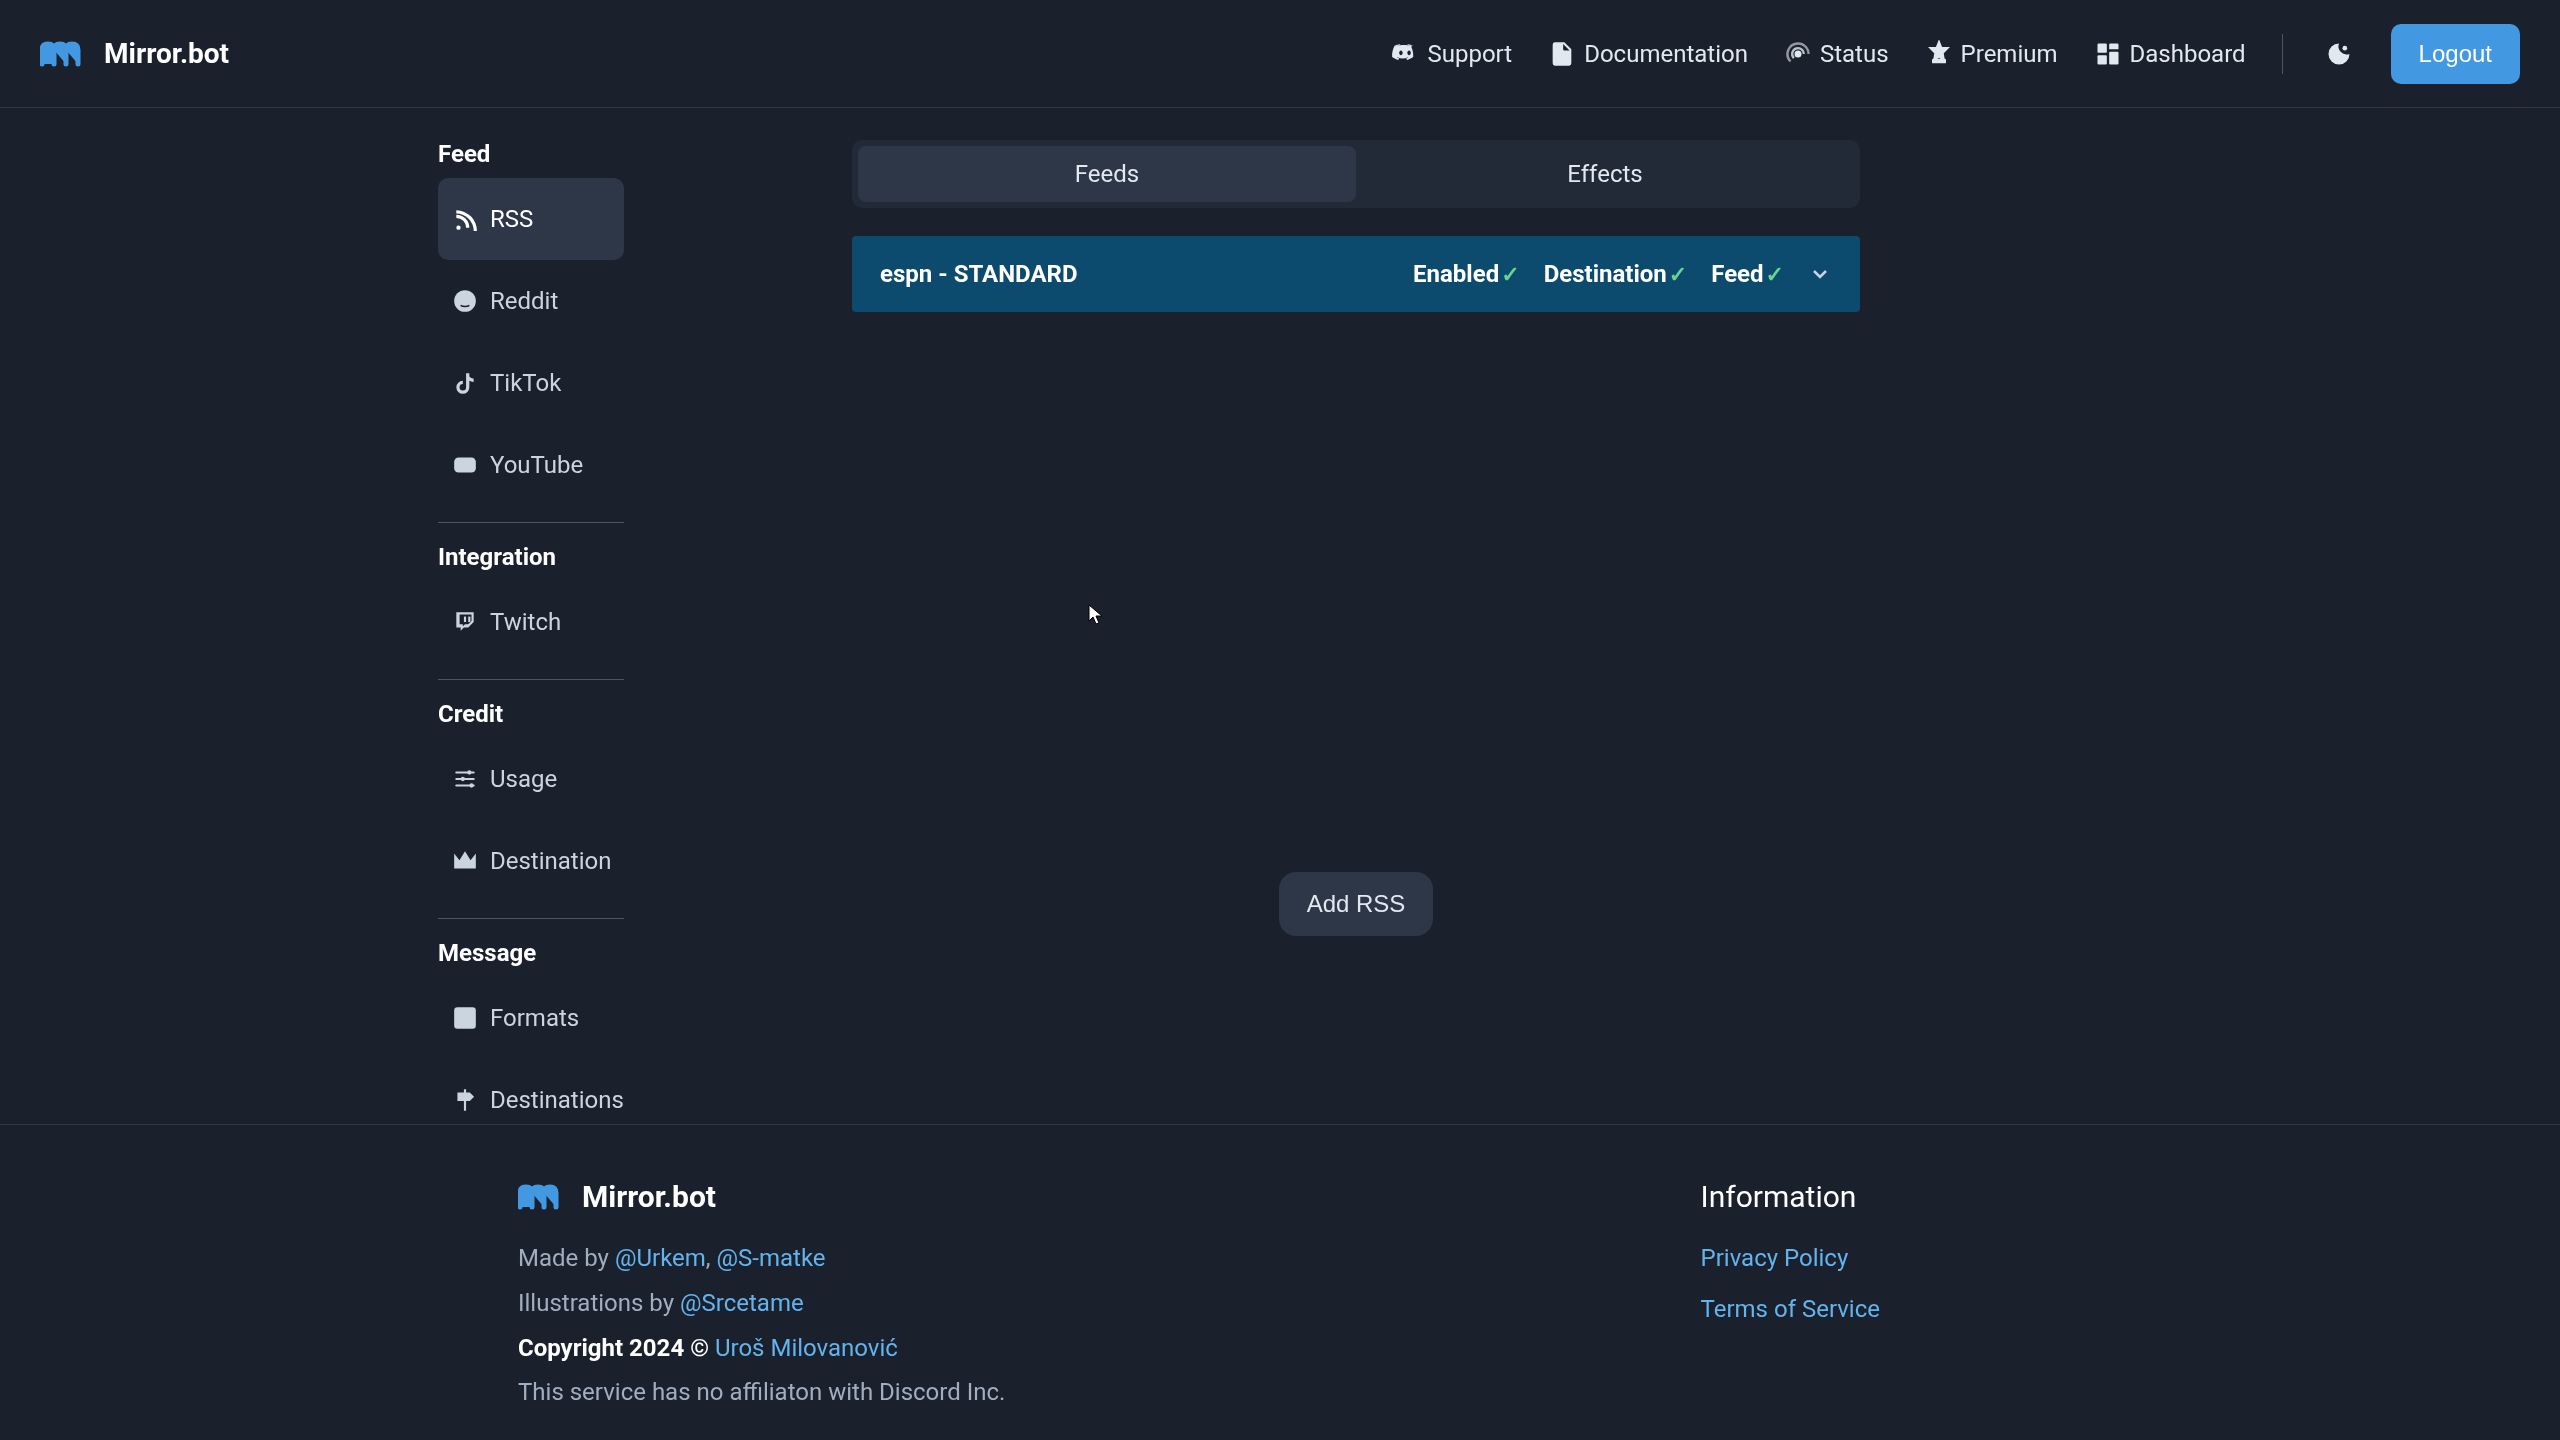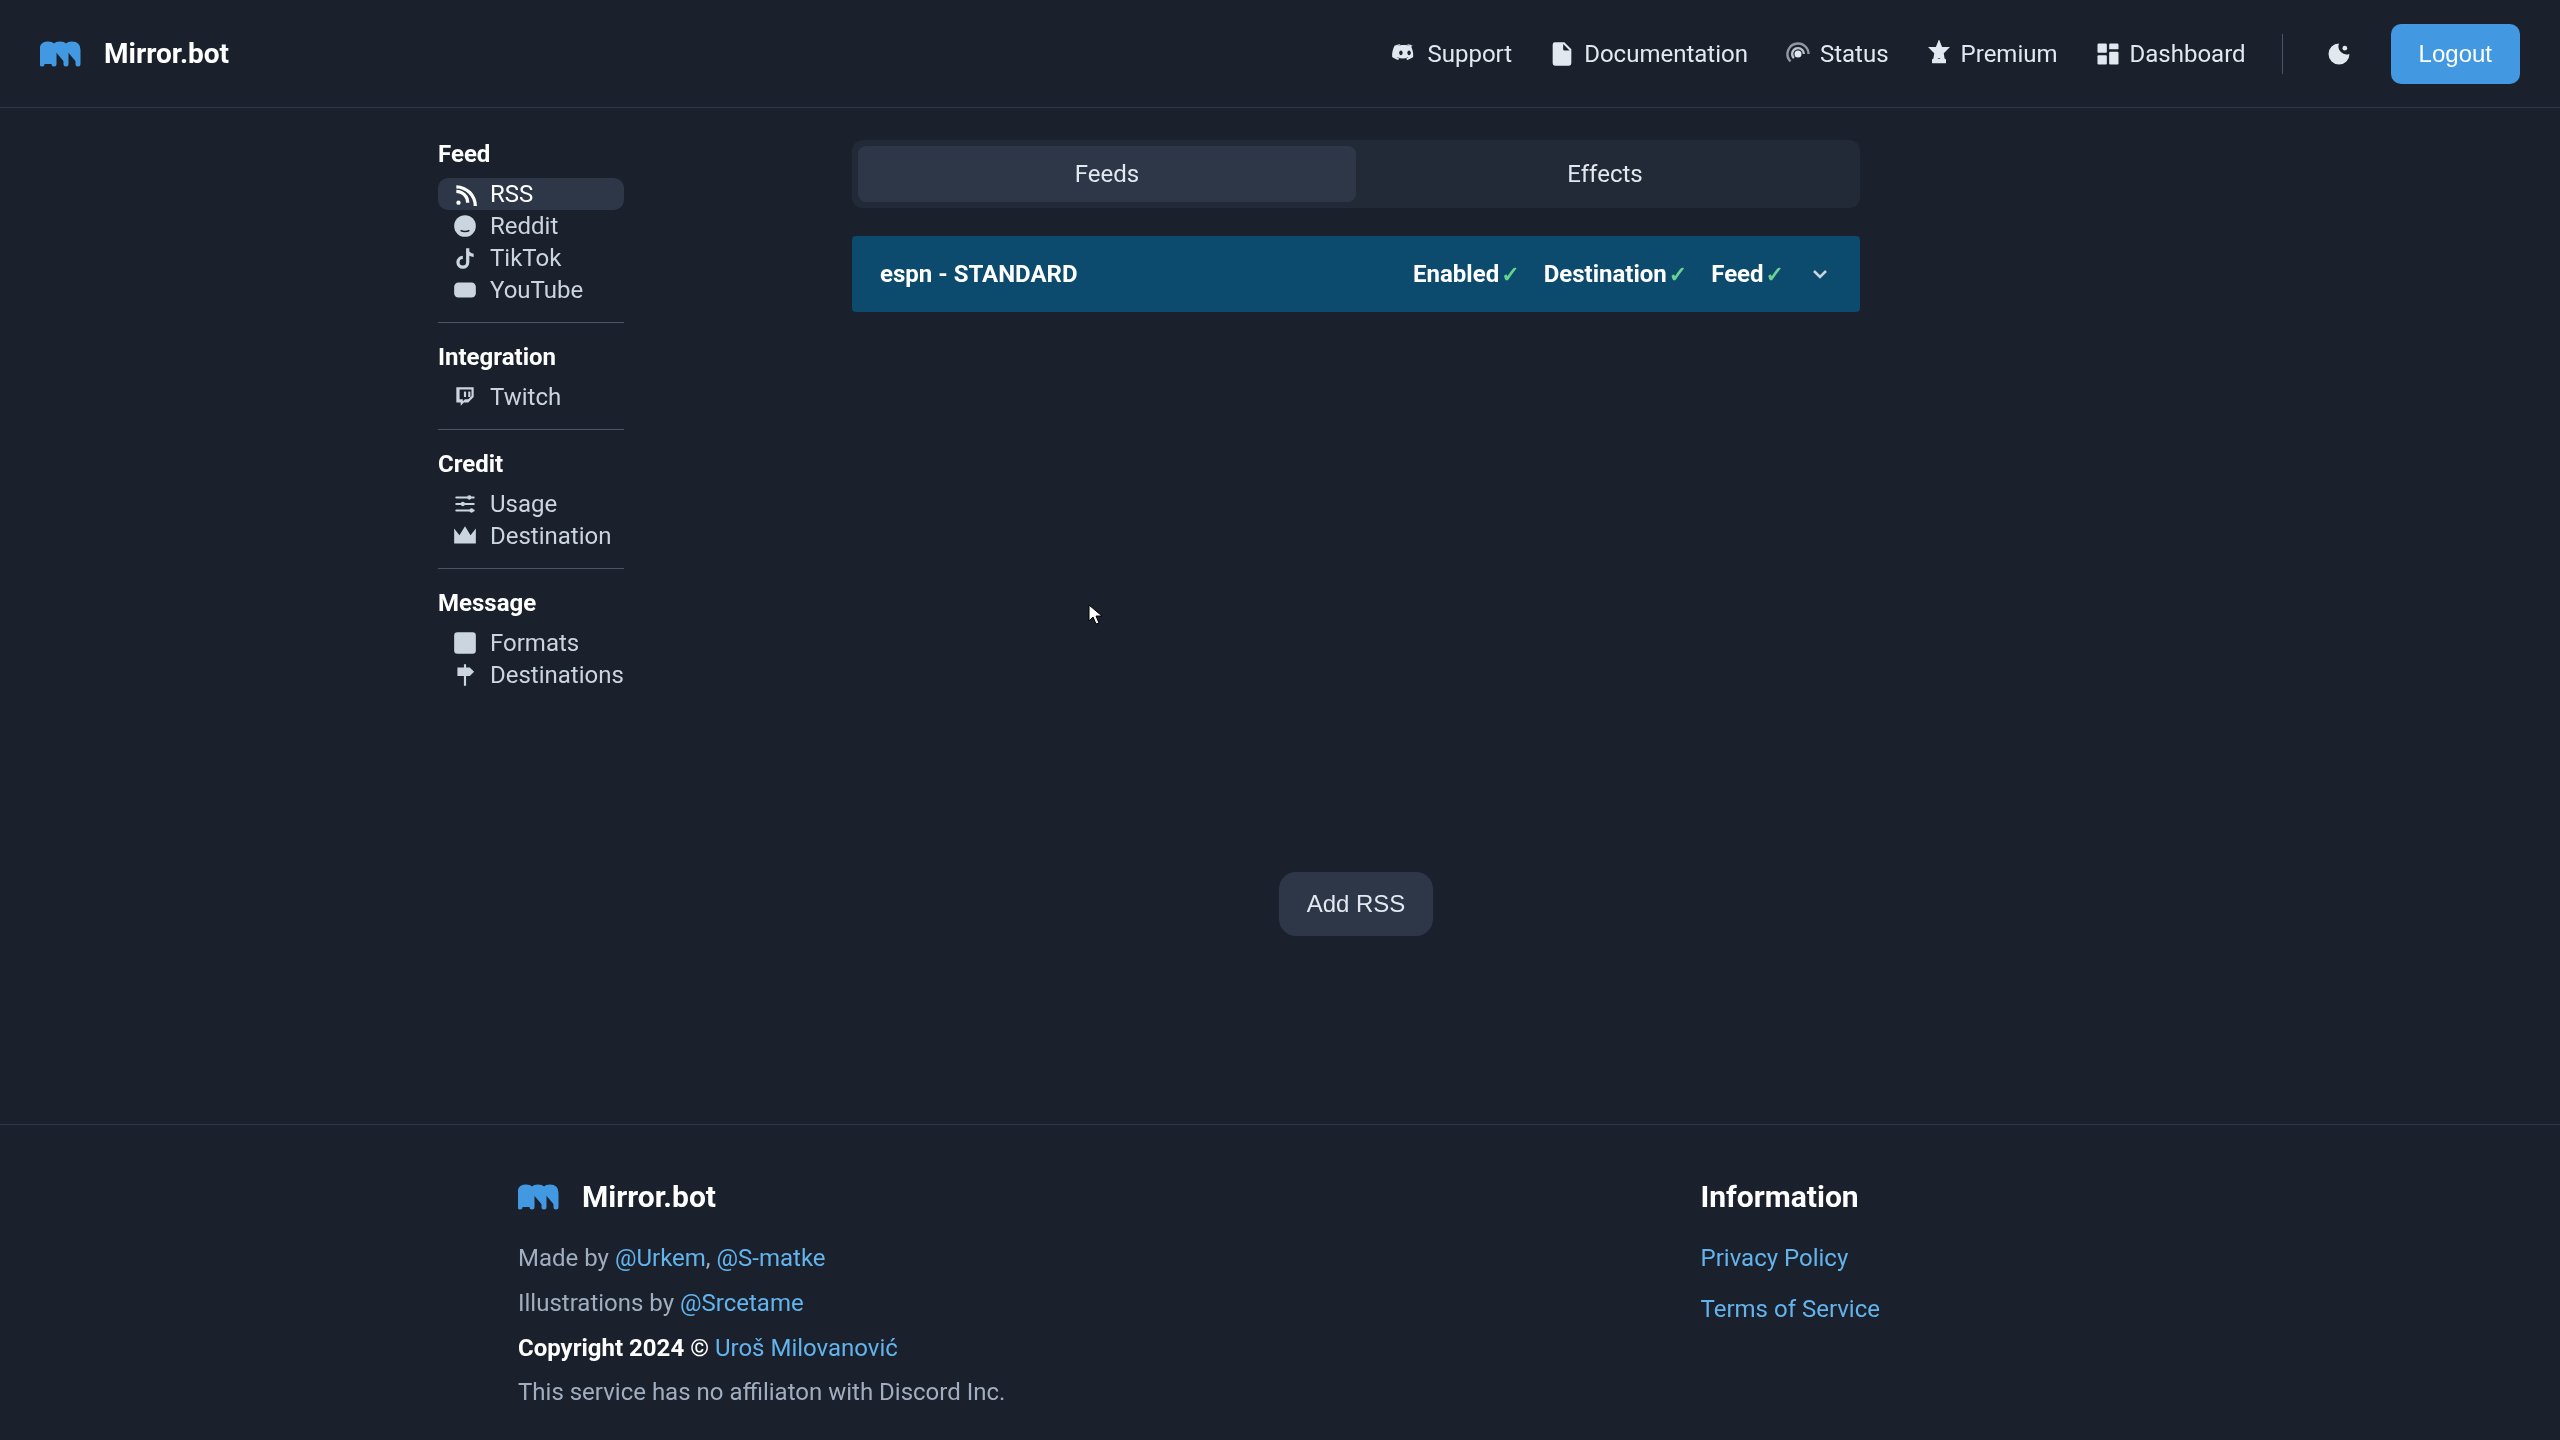--- a/index.html
+++ b/index.html
@@ -45,21 +45,21 @@
   background: #4299e1; color: #fff; border: none;
   padding: 16px 28px; border-radius: 10px; font-size: 24px; font-weight: 500;
   cursor: pointer;
 }
 .sidebar-inner { position: absolute; left: 438px; top: 140px; width: 186px; }
 .sidebar-inner .group { border-bottom: 1px solid #4a5568; padding-bottom: 16px; margin-bottom: 20px; }
 .sidebar-inner .group:last-child { border-bottom: none; }
 .section-title { font-size: 24px; font-weight: 700; color: #fff; margin-bottom: 10px; }
 .side-item {
   display: flex; align-items: center; gap: 12px;
-  padding: 2px 14px; border-radius: 10px; cursor: pointer;
+  padding: 27px 14px; border-radius: 10px; cursor: pointer;
   color: #cbd5e0; font-size: 24px;
 }
 .side-item.active { background: #2d3748; color: #fff; }
 .side-icon { width: 26px; height: 26px; flex-shrink: 0; }
 .side-icon path, .side-icon circle, .side-icon rect { fill: #cbd5e0; }
 .side-item.active .side-icon path, .side-item.active .side-icon circle { fill: #fff; }
 .main { position: absolute; left: 852px; top: 140px; width: 1008px; }
 .tabs {
   display: flex; background: #222a38; border-radius: 10px; padding: 6px; gap: 0;
 }
@@ -90,21 +90,21 @@
   border-top: 1px solid #2d3748; padding: 54px 0 0 0;
   display: flex; justify-content: space-between;
 }
 .footer-left { margin-left: 518px; }
 .footer-logo { display: flex; align-items: center; gap: 16px; margin-bottom: 24px; }
 .footer-logo-text { font-weight: 700; font-size: 30px; color: #fff; }
 .footer-line { font-size: 24px; color: #a0aec0; margin-bottom: 4px; line-height: 1.7; }
 .footer-line a { color: #63b3ed; text-decoration: none; }
 .footer-line .strong { color: #fff; font-weight: 700; }
 .footer-right { margin-right: 680px; }
-.footer-heading { font-size: 30px; font-weight: 700; color: #fff; margin-bottom: 24px; }
+.footer-heading { font-size: 30px; font-weight: 400; color: #fff; margin-bottom: 24px; }
 .footer-link { display: block; color: #63b3ed; font-size: 24px; text-decoration: none; margin-bottom: 10px; line-height: 1.7; }
 .cursor { position: absolute; left: 1088px; top: 604px; width: 16px; height: 22px; }
 </style>
 </head>
 <body>
 
 <div class="header">
   <div class="logo-group">
     <svg class="logo-icon" viewBox="0 0 48 28">
         <path d="M2 24 V10 Q2 4 8 4 Q14 4 14 10 V24 M14 10 Q14 4 20 4 Q26 4 26 10 V24 M26 10 Q26 4 32 4 Q38 4 38 10 V24" stroke="#4299E1" stroke-width="5" fill="none" stroke-linecap="round"></path>

